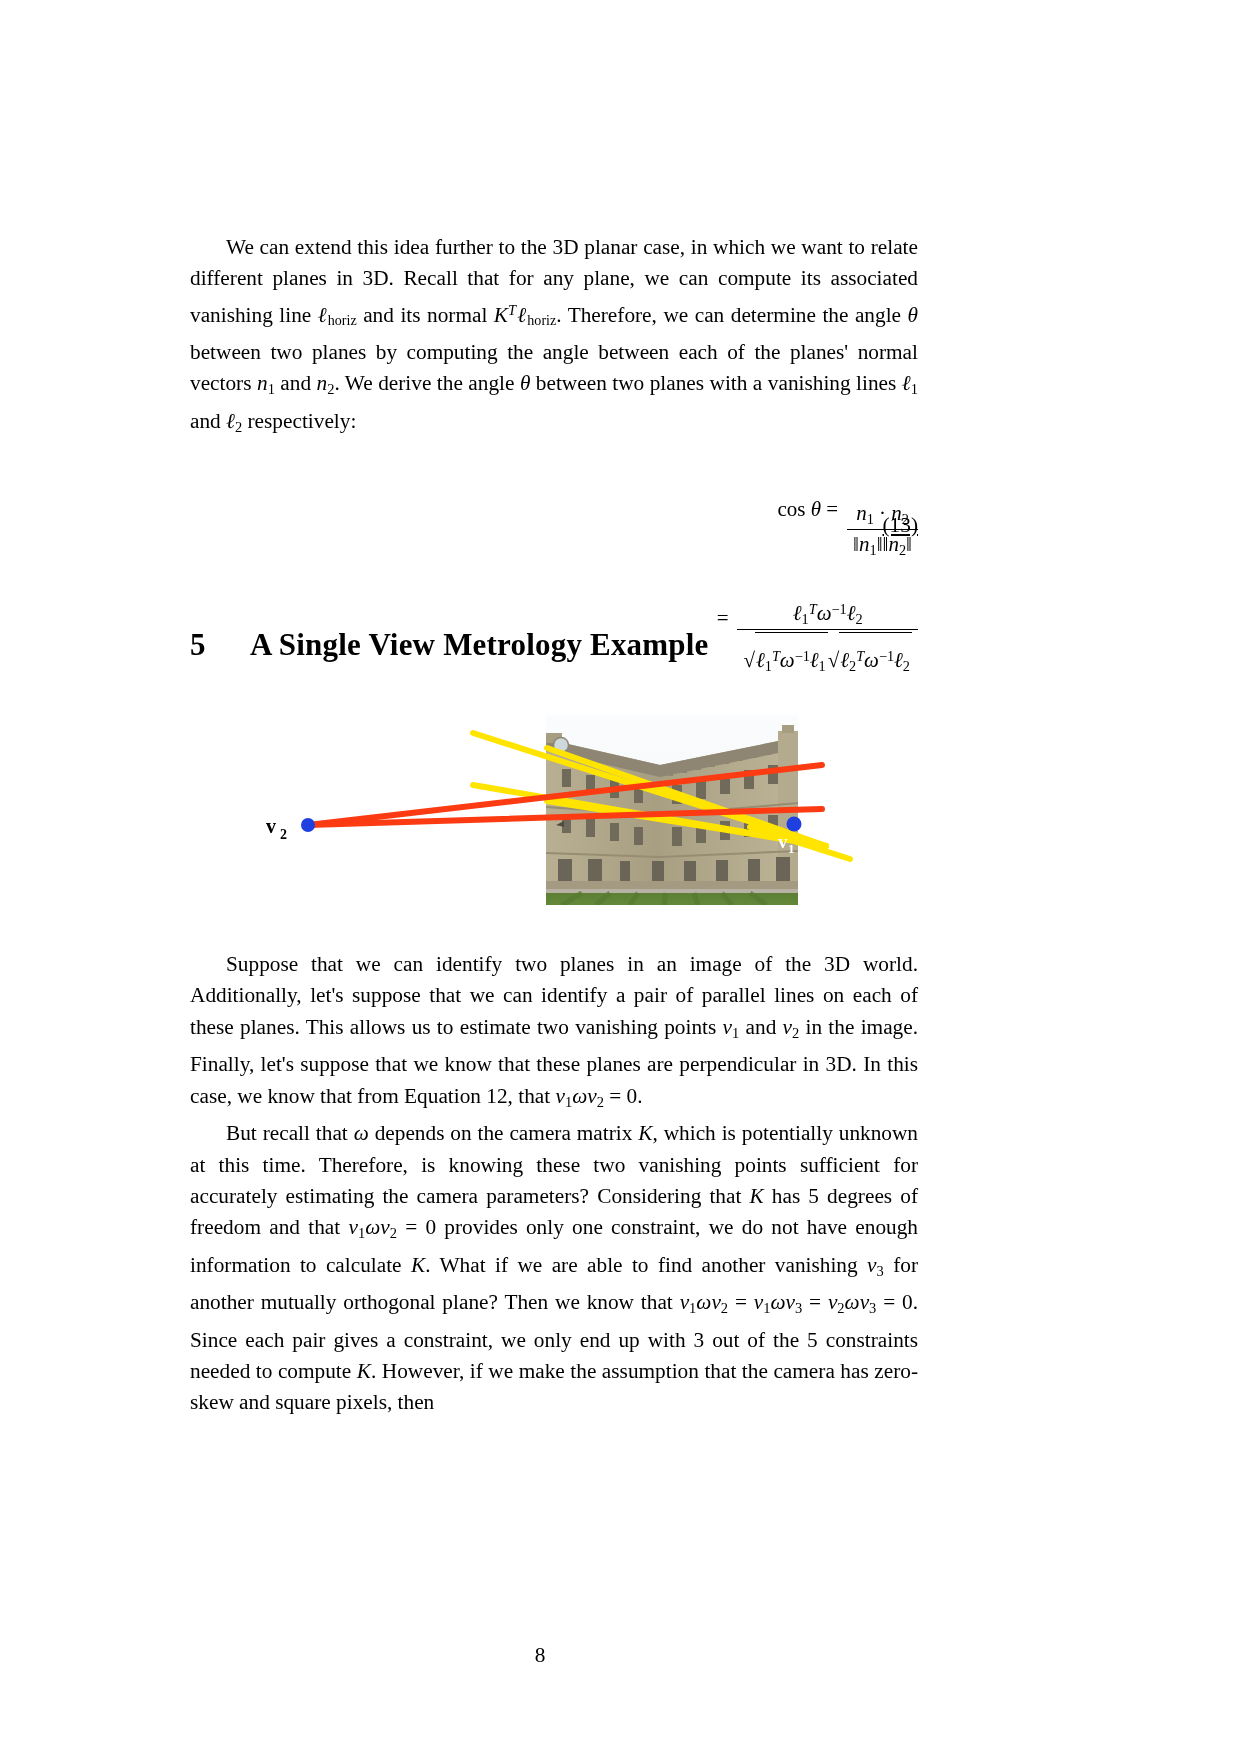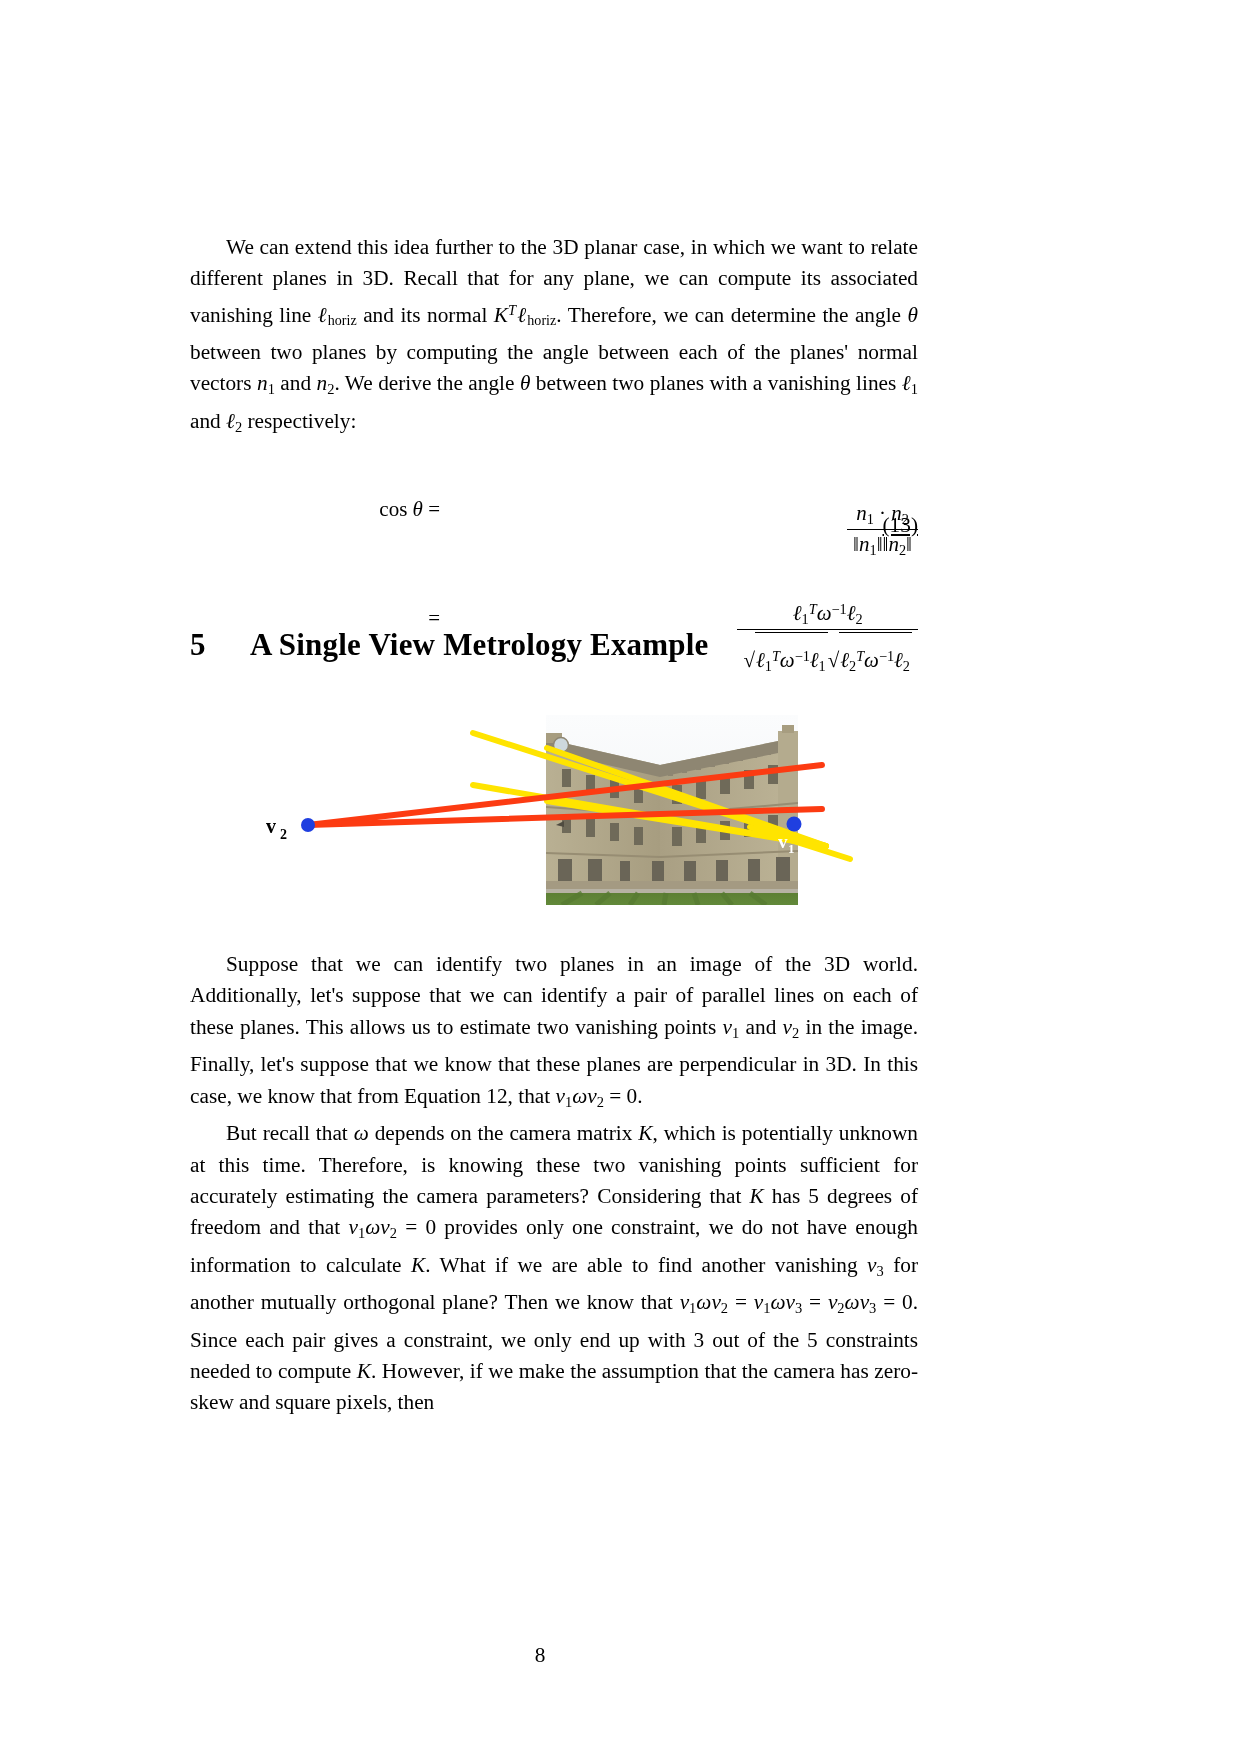--- a/index.html
+++ b/index.html
@@ -34,21 +34,21 @@
   .equation-block {
     position:relative;
     width:728px;
     margin-top:18px;
     margin-bottom:6px;
     height:128px;
   }
   .eq-rows {
     position:absolute; left:0; top:0; width:728px;
   }
-  .eq-row { display:flex; align-items:center; justify-content:space-between; font-size:21px; }
+  .eq-row { display:flex; align-items:center; justify-content:flex-end; font-size:21px; }
   .eq-row .lhs { width:250px; text-align:right; padding-right:9px; white-space:nowrap; }
   .frac { display:inline-flex; flex-direction:column; align-items:center; vertical-align:middle;margin-top:40px; }
   .frac .num { padding:0 6px 1px 6px; white-space:nowrap; }
   .frac .den { padding:2px 6px 0 6px; border-top:1.3px solid #000; white-space:nowrap; }
   .eqnum {
     position:absolute; right:0; top:52px;
     font-size:21.3px;
     text-decoration:underline;
   }
   .sqrt { display:inline-block; white-space:nowrap; }

